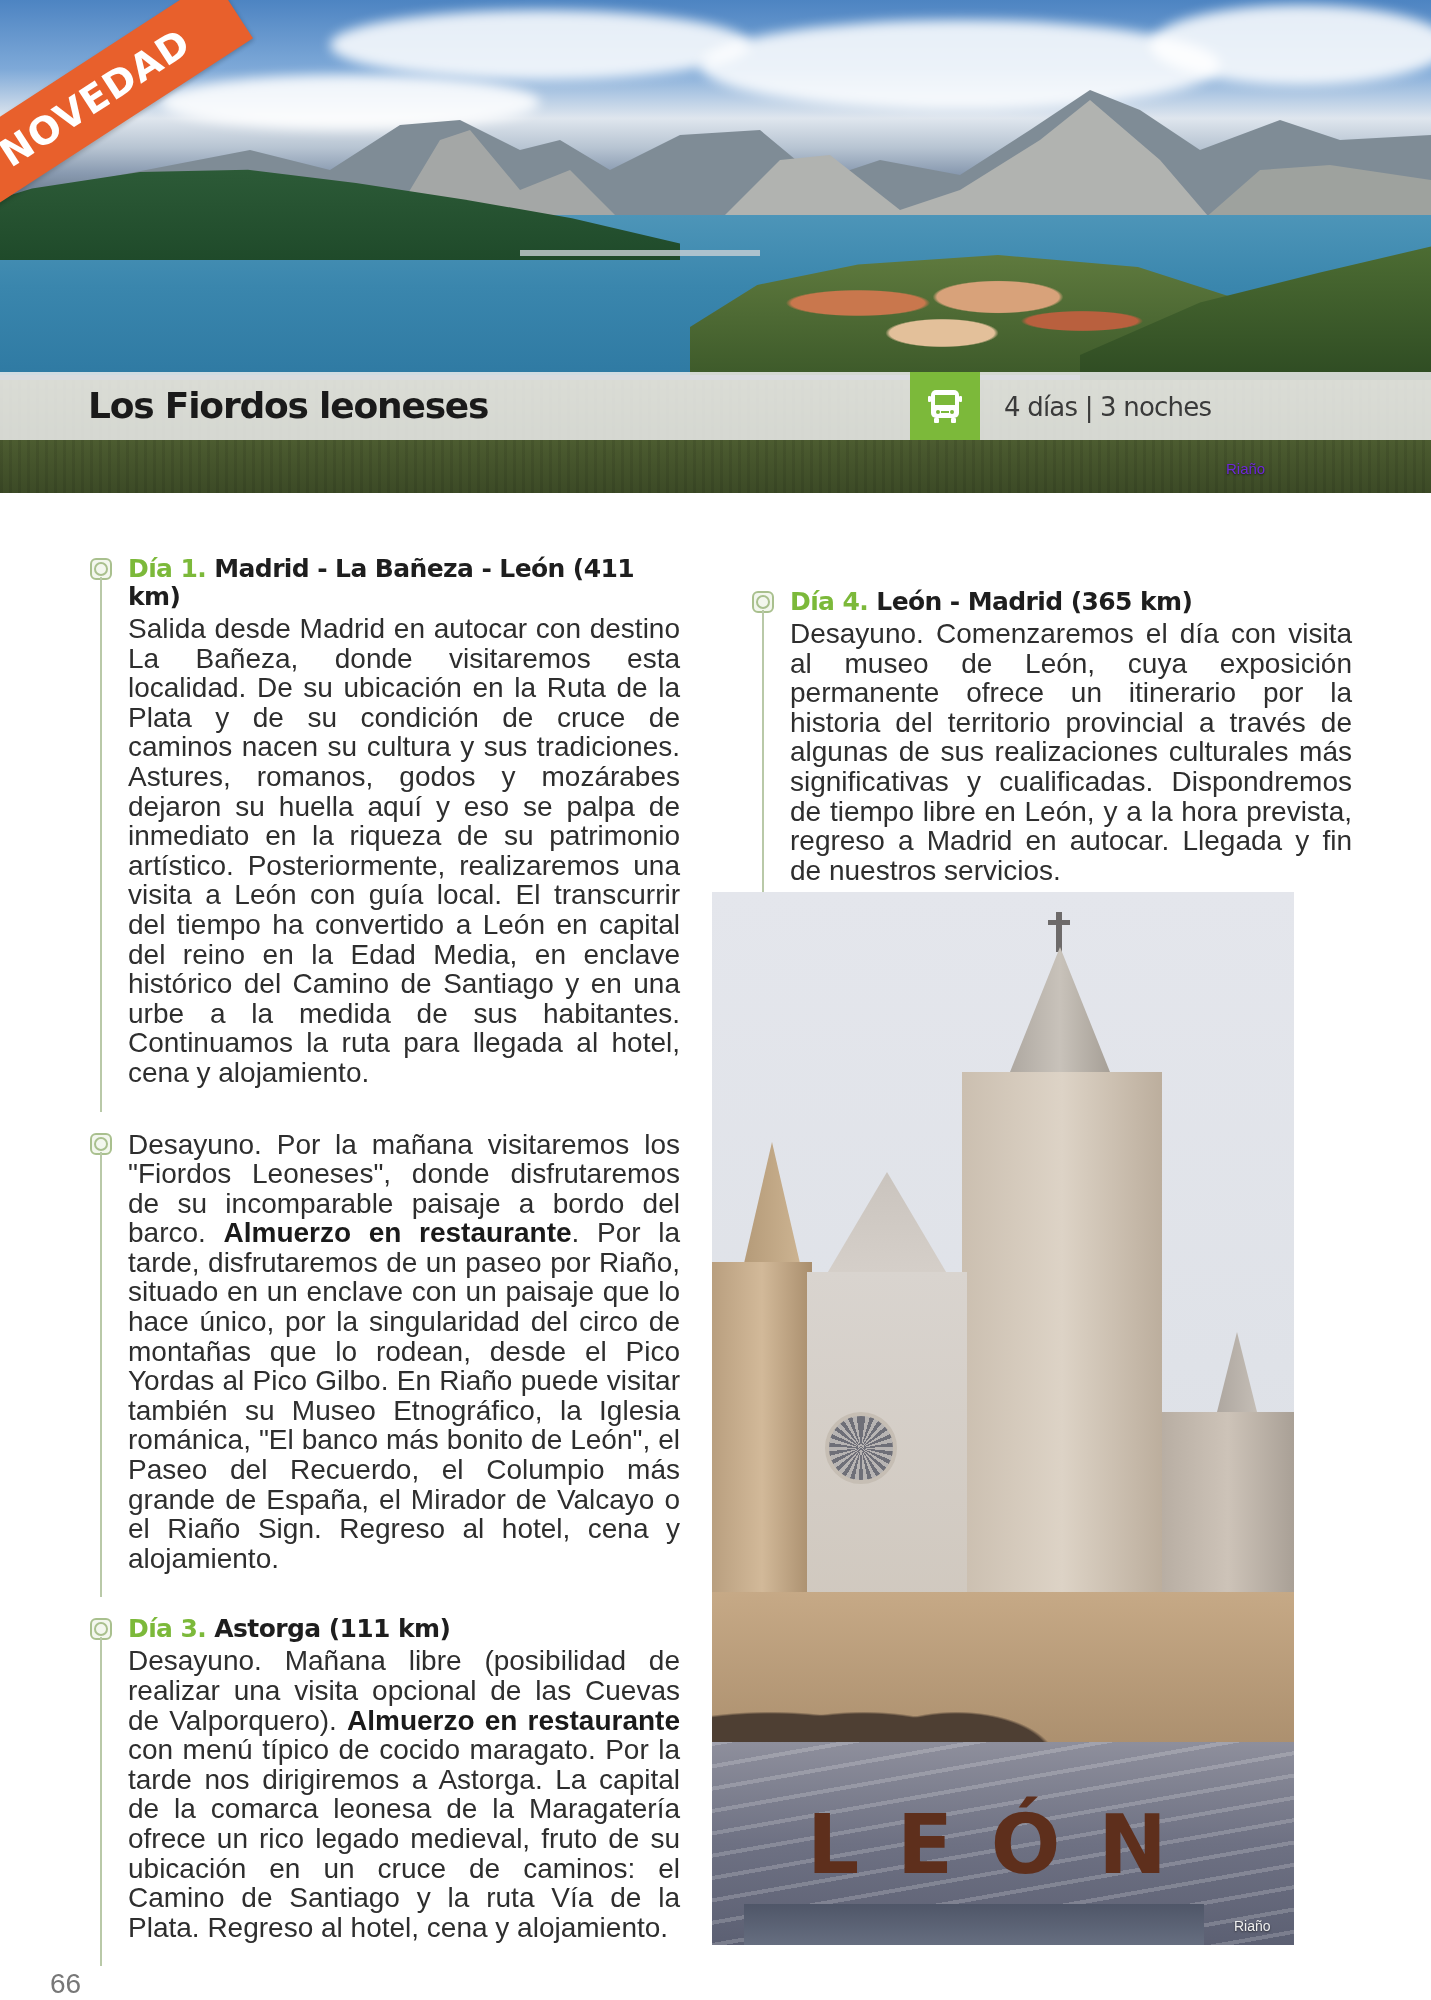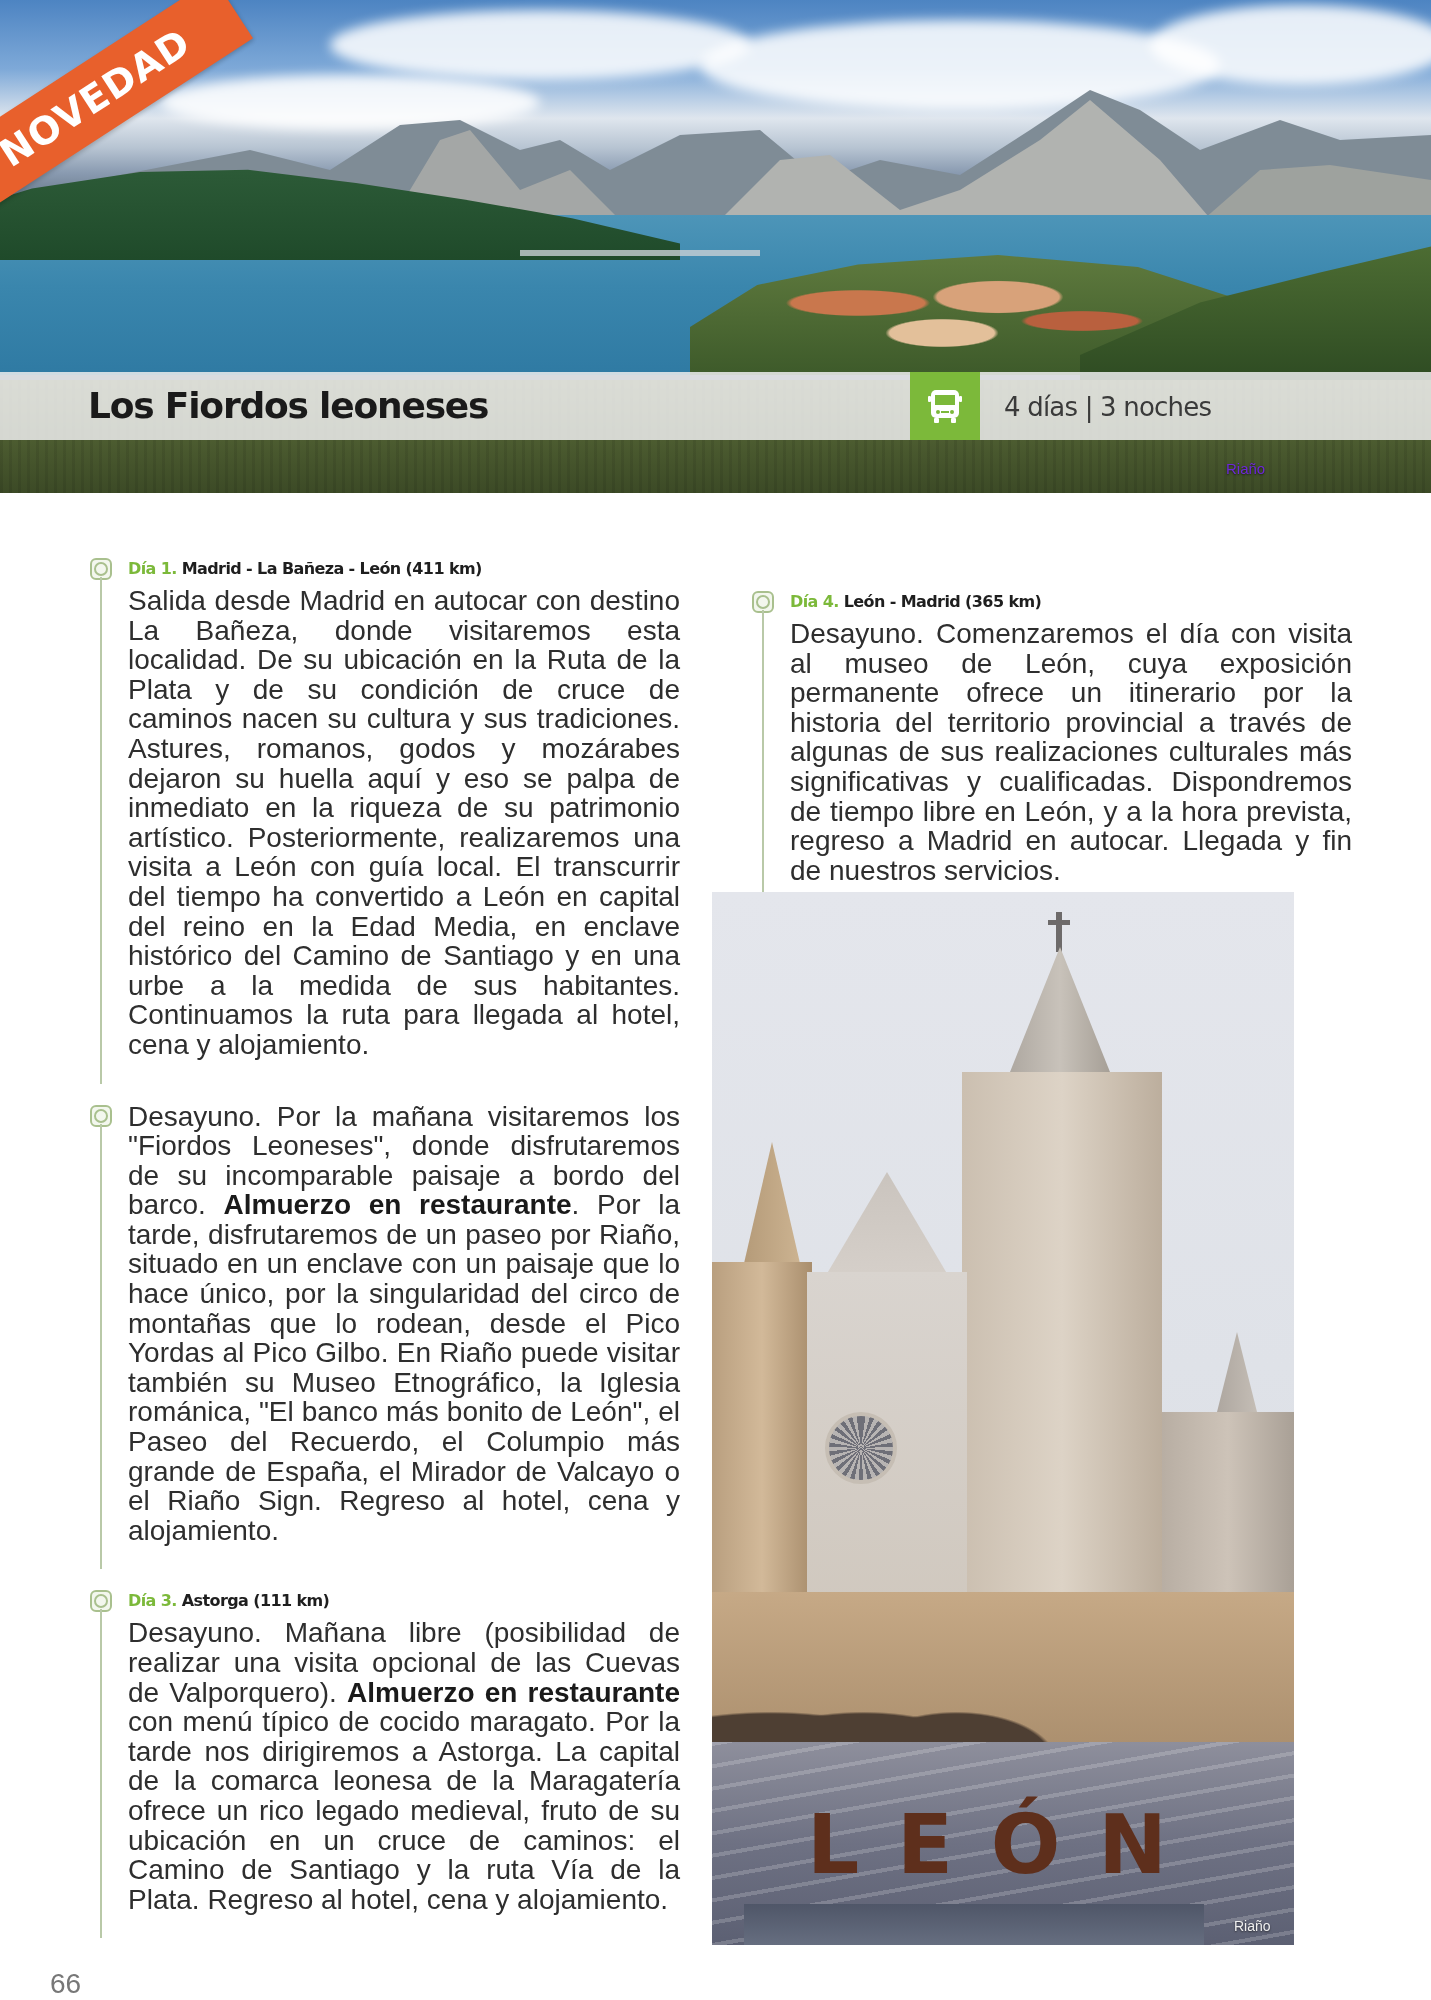--- a/index.html
+++ b/index.html
@@ -94,21 +94,21 @@
   }
   .day .dot {
     position: absolute; left: 0; top: 3px; width: 22px; height: 22px;
     border: 2px solid #a9c08e; border-radius: 6px; background: #f3f7ee;
     display: flex; align-items: center; justify-content: center;
   }
   .day .dot::after {
     content: ""; width: 10px; height: 10px; border-radius: 50%; border: 2px solid #a9c08e;
   }
   .day-head {
-    font-family: "DejaVu Sans", sans-serif; font-weight: bold; font-size: 16px;
+    font-family: "DejaVu Sans", sans-serif; font-weight: bold; font-size: 25px;
     line-height: 28px; color: #1e1e1e; letter-spacing: -0.6px; margin-bottom: 3px;
   }
   .day-head .day-num { color: #7cb93a; }
   .day-body {
     font-family: "Liberation Sans", sans-serif; font-size: 28px; line-height: 29.6px;
     color: #2e2e2e; text-align: justify; hyphens: manual;
   }
   .day-body b { font-weight: bold; color: #1a1a1a; }
   .gap-1 { height: 42px; }
   .gap-2 { height: 42px; }

